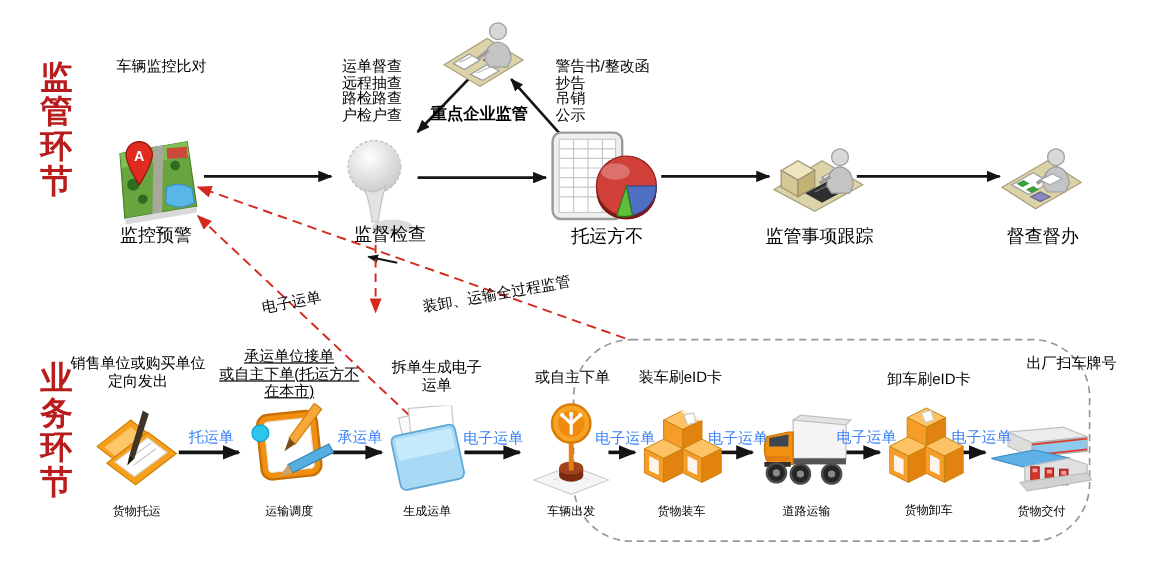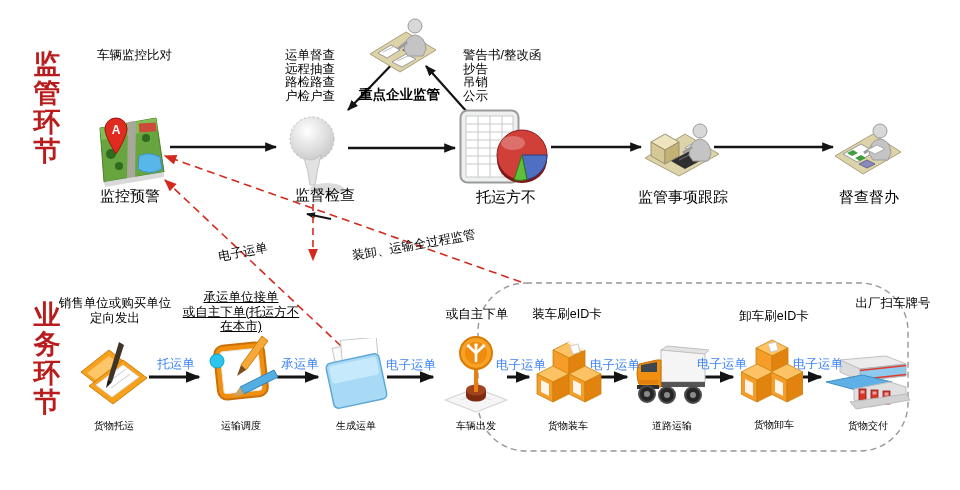--- a/index.html
+++ b/index.html
@@ -330,20 +330,24 @@
 
   <div class="noteblk c z3" style="left:115px;top:296px;">
     <div>销售单位或购买单位</div>
     <div>定向发出</div>
   </div>
   <div class="noteblk c z3" style="left:241px;top:290px;text-decoration:underline;">
     <div>承运单位接单</div>
     <div>或自主下单(托运方不</div>
     <div>在本市)</div>
   </div>
+  <div class="noteblk c z3" style="left:364px;top:299px;">
+    <div>拆单生成电子</div>
+    <div>运单</div>
+  </div>
   <div class="noteblk c z3" style="left:477px;top:307px;">或自主下单</div>
   <div class="noteblk c z3" style="left:567px;top:307px;">装车刷eID卡</div>
   <div class="noteblk c z3" style="left:774px;top:309px;">卸车刷eID卡</div>
   <div class="noteblk c z3" style="left:893px;top:296px;">出厂扫车牌号</div>
 
   <div class="blabel z3" style="left:114px;top:419px;">货物托运</div>
   <div class="blabel z3" style="left:241px;top:419px;">运输调度</div>
   <div class="blabel z3" style="left:356px;top:419px;">生成运单</div>
   <div class="blabel z3" style="left:476px;top:419px;">车辆出发</div>
   <div class="blabel z3" style="left:568px;top:419px;">货物装车</div>

